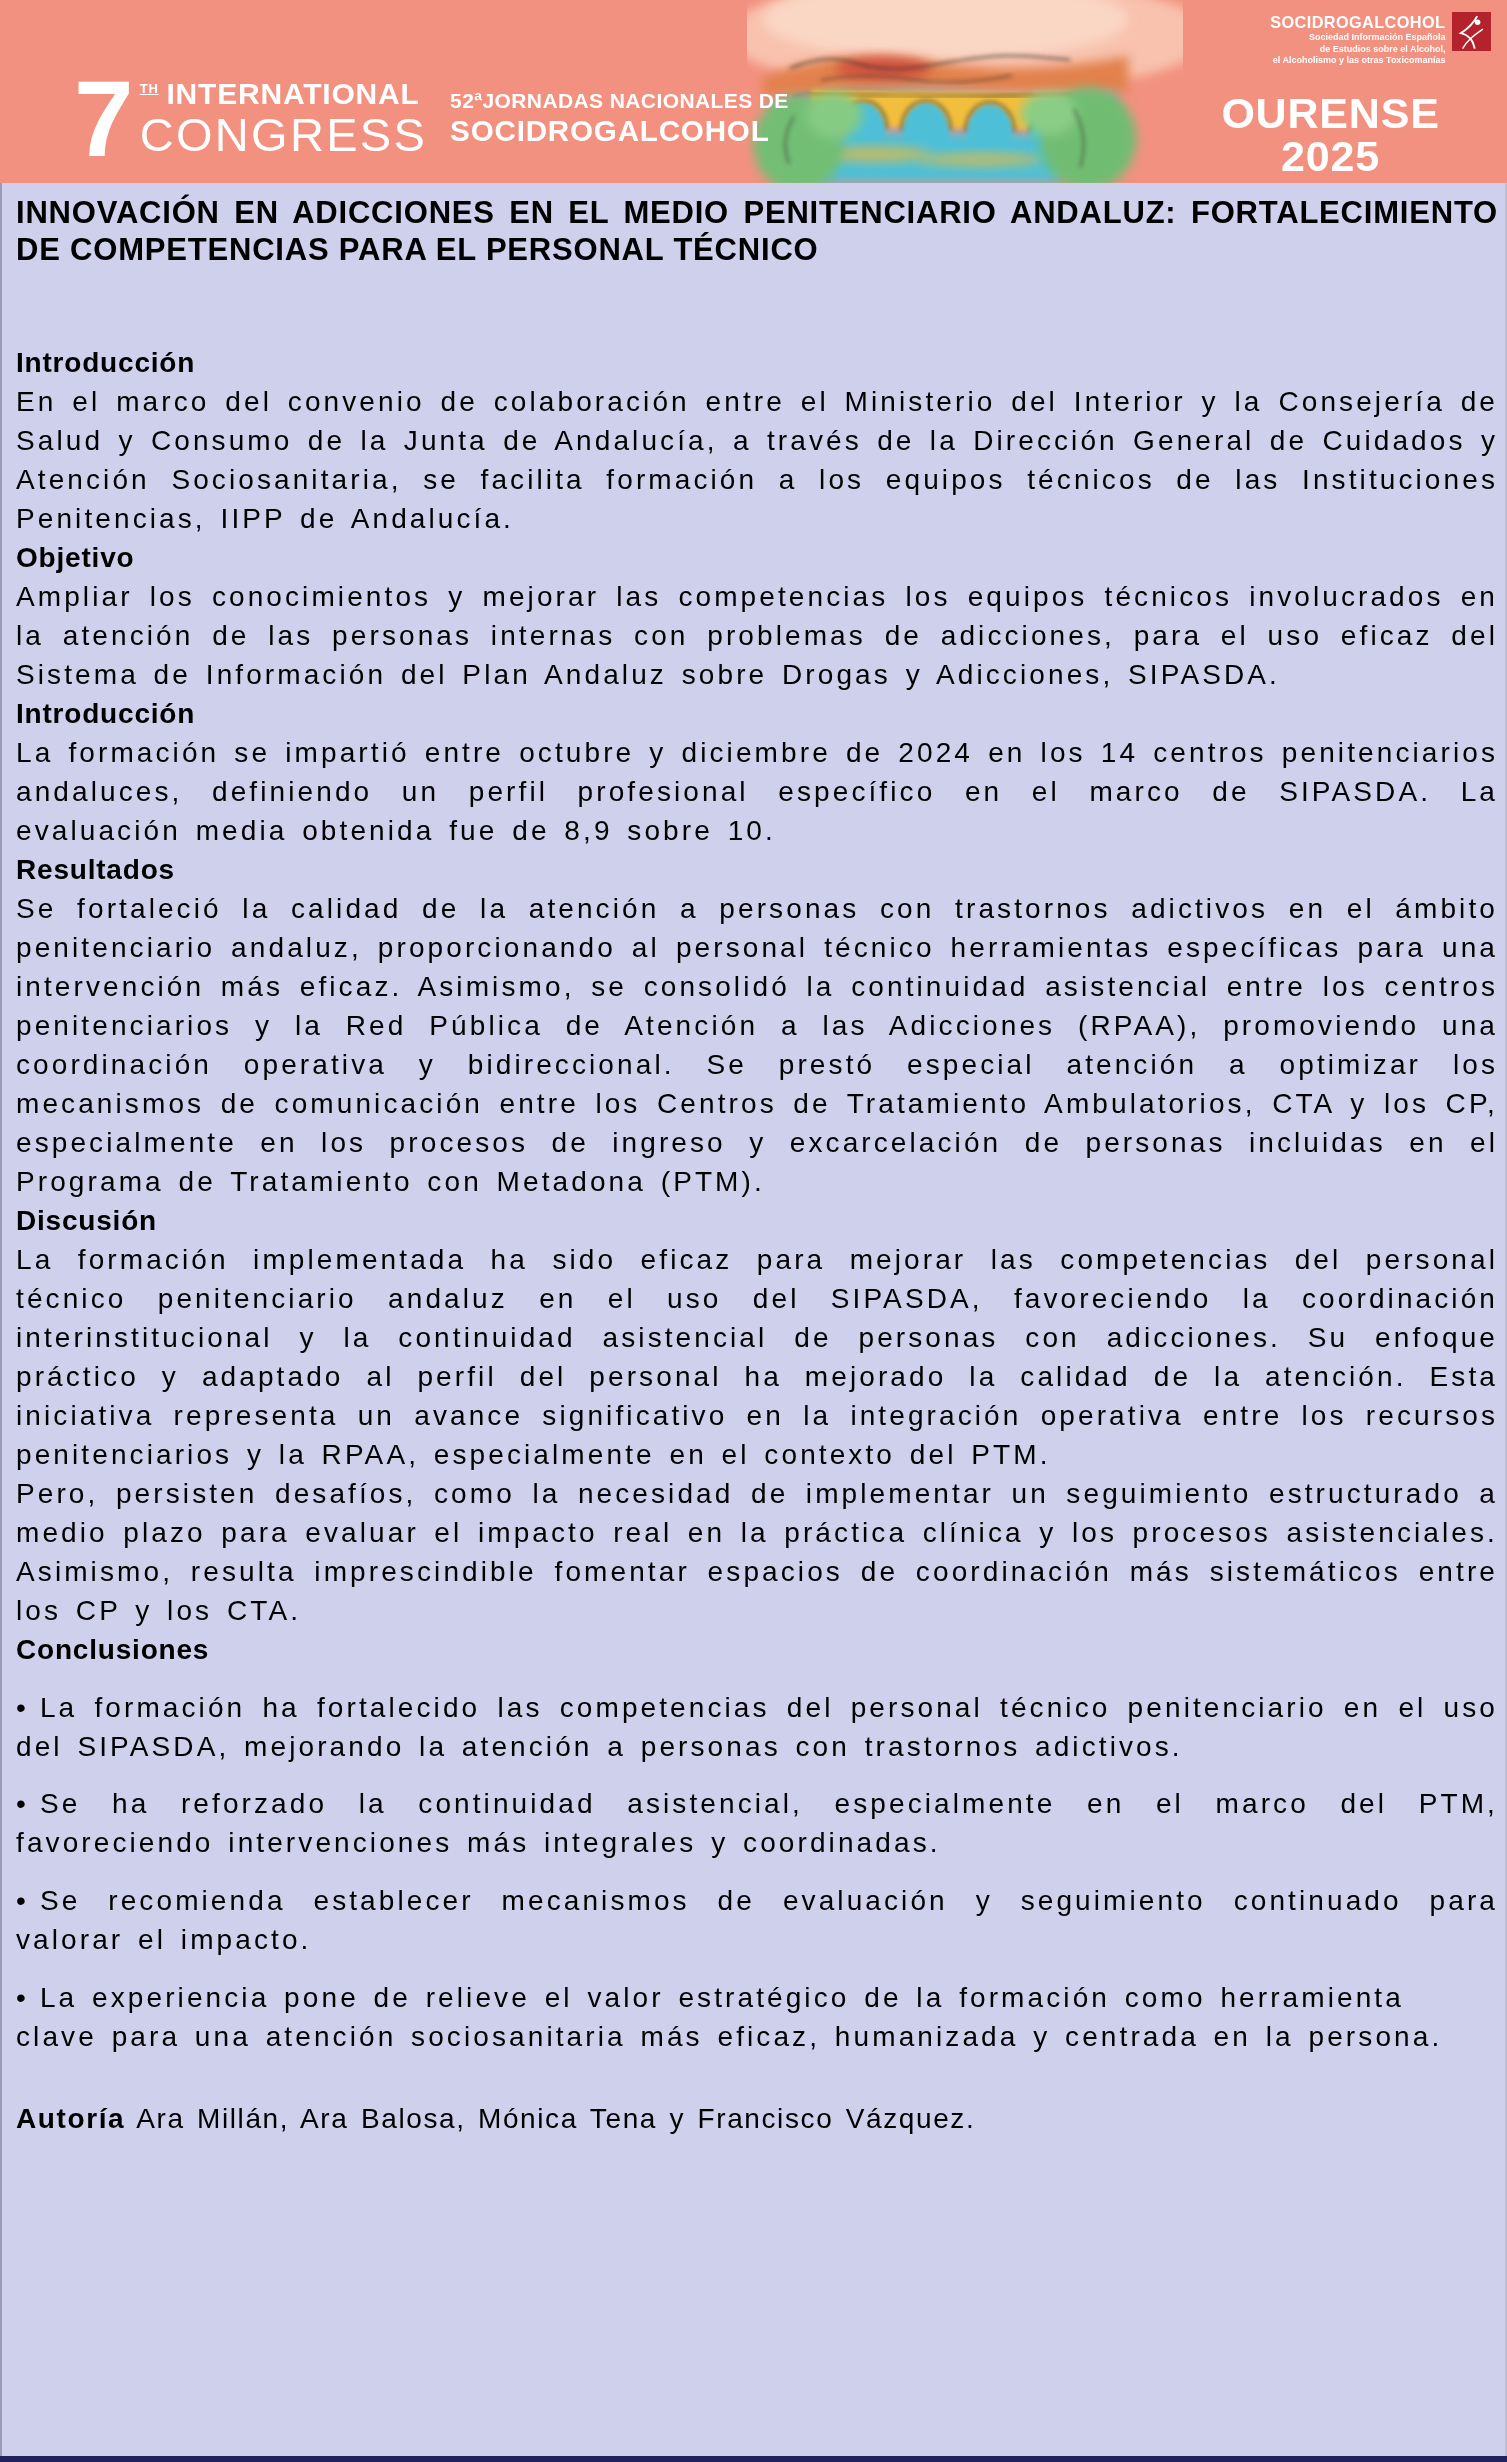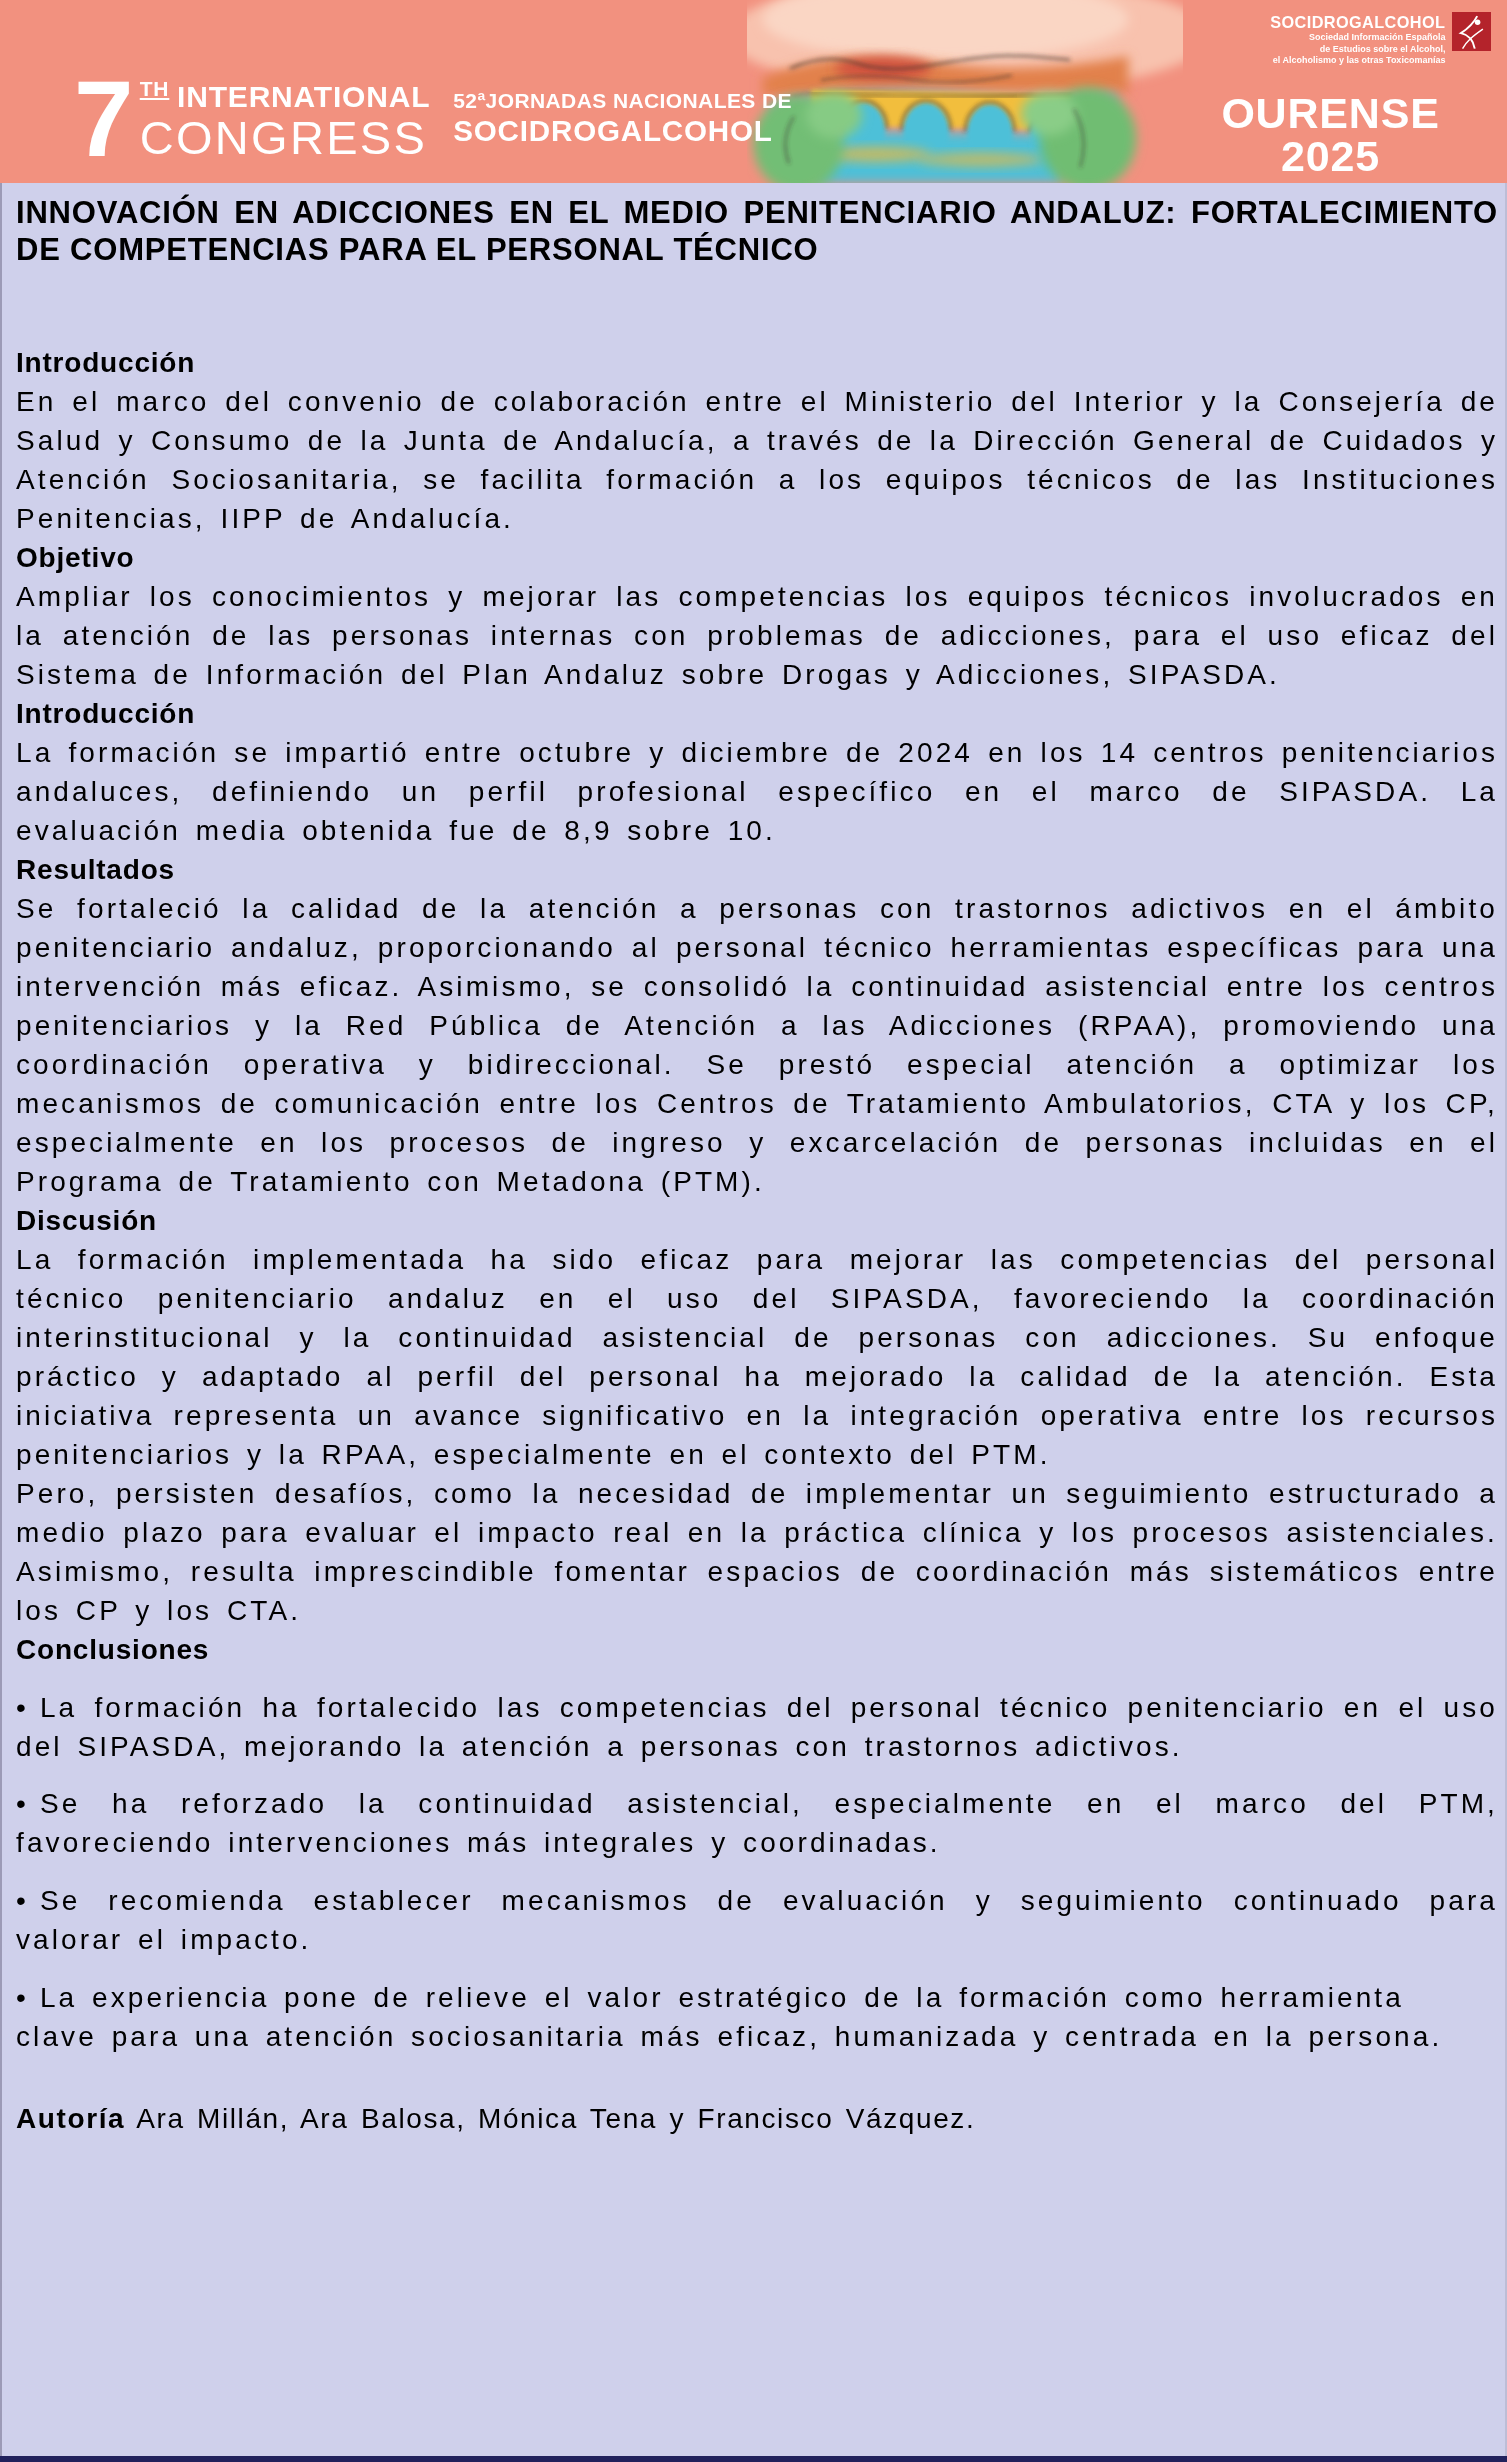--- a/index.html
+++ b/index.html
@@ -9,21 +9,21 @@
   }
   
   .banner{
     position:relative;width:1507px;height:183px;background:#F2917F;overflow:hidden;
   }
   .illustration{position:absolute;left:747px;top:0;width:436px;height:183px;}
   .congress-logo{position:absolute;left:74px;top:78px;display:flex;color:#ffffff;}
   .seven{font-size:107px;font-weight:bold;line-height:0.78;letter-spacing:-1.6px;}
   .congress-text{margin-left:7.8px;}
   .cg-line1{font-size:30px;font-weight:bold;letter-spacing:0.8px;line-height:1.05;}
-  .th{font-size:21px;font-weight:bold;text-decoration:underline;vertical-align:11px;margin-right:7.8px;}
+  .th{font-size:13px;font-weight:bold;text-decoration:underline;vertical-align:11px;margin-right:7.8px;}
   .cg-line2{font-size:47px;font-weight:normal;letter-spacing:2.3px;line-height:1.0;margin-top:1.6px;}
   .jornadas{margin-left:23px;margin-top:11px;}
   .j-line1{font-size:21px;font-weight:bold;letter-spacing:0.4px;line-height:1.1;}
   .j-line2{font-size:29.6px;font-weight:bold;letter-spacing:0.8px;line-height:1.15;margin-top:2.3px;}
   .event{position:absolute;right:21px;top:92px;width:311px;text-align:center;color:#ffffff;}
   .event-city{font-size:43px;font-weight:bold;letter-spacing:0.8px;line-height:1.0;}
   .society{position:absolute;right:15.6px;top:12.4px;display:flex;align-items:flex-start;color:#ffffff;}
   .society-text{text-align:right;margin-right:7px;margin-top:1.6px;}
   .society-name{font-size:16.3px;font-weight:bold;letter-spacing:0.4px;line-height:1.1;}
   .society-sub{font-size:9px;font-weight:bold;line-height:1.3;}

